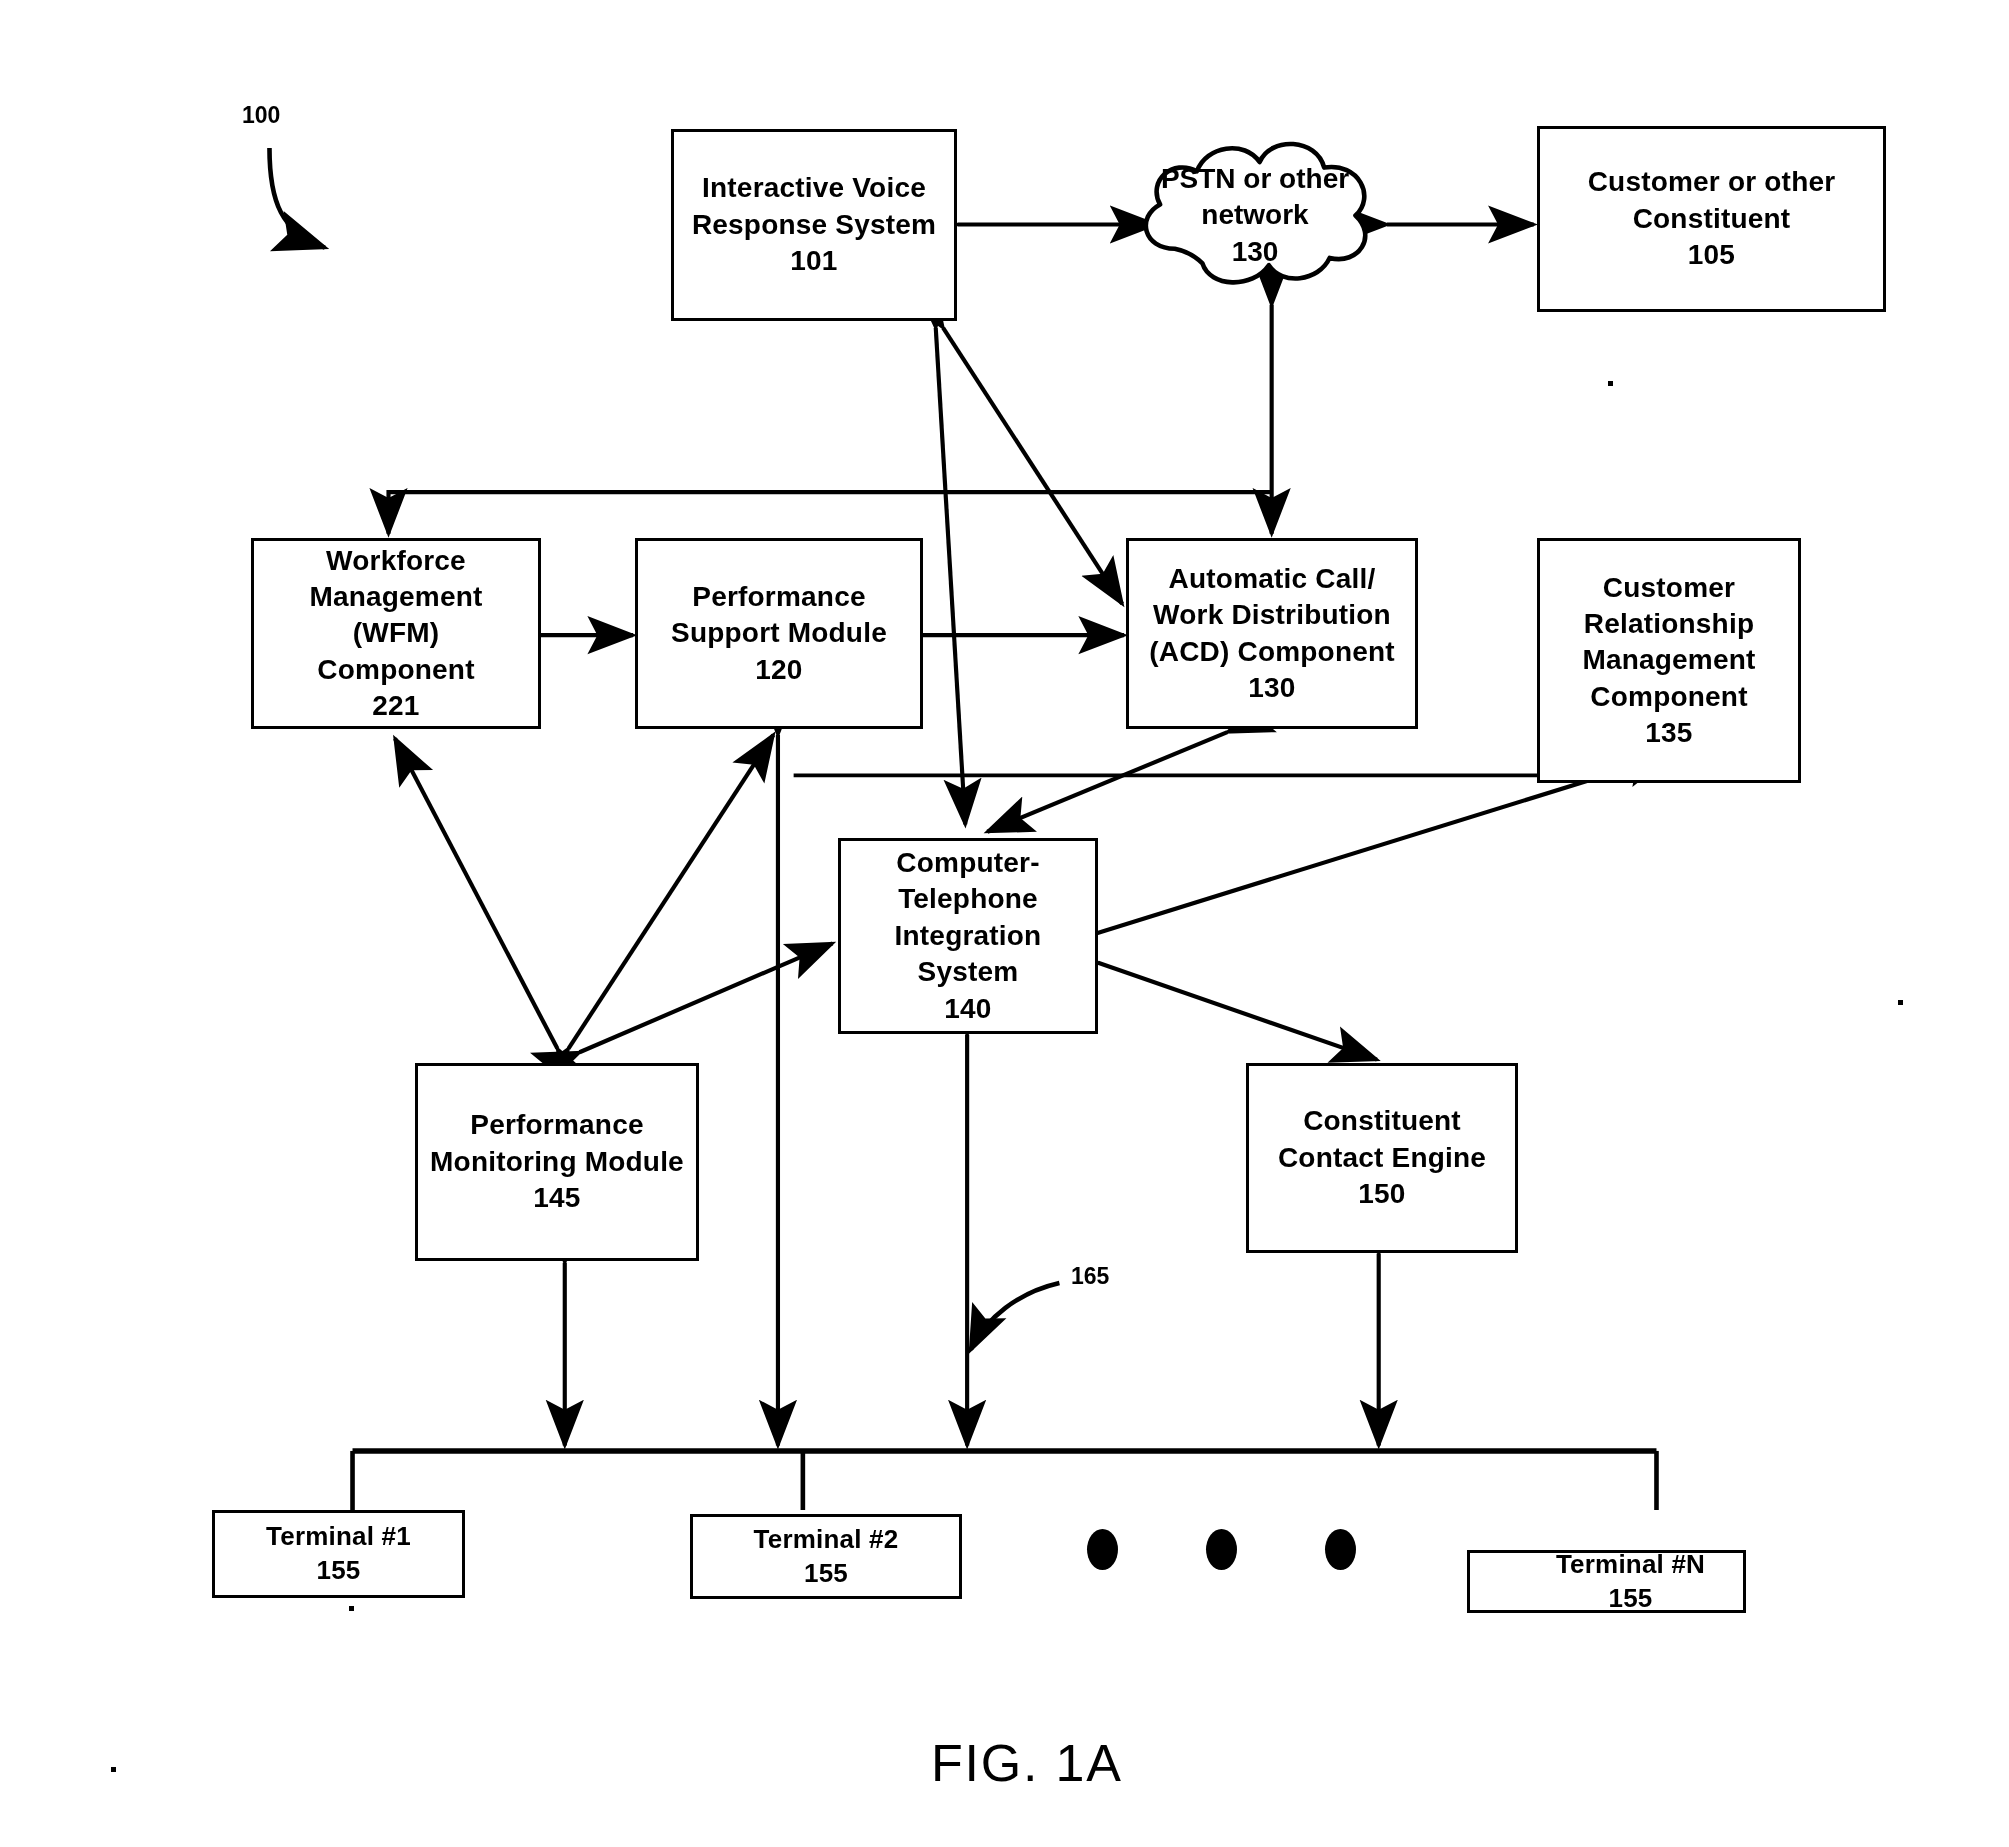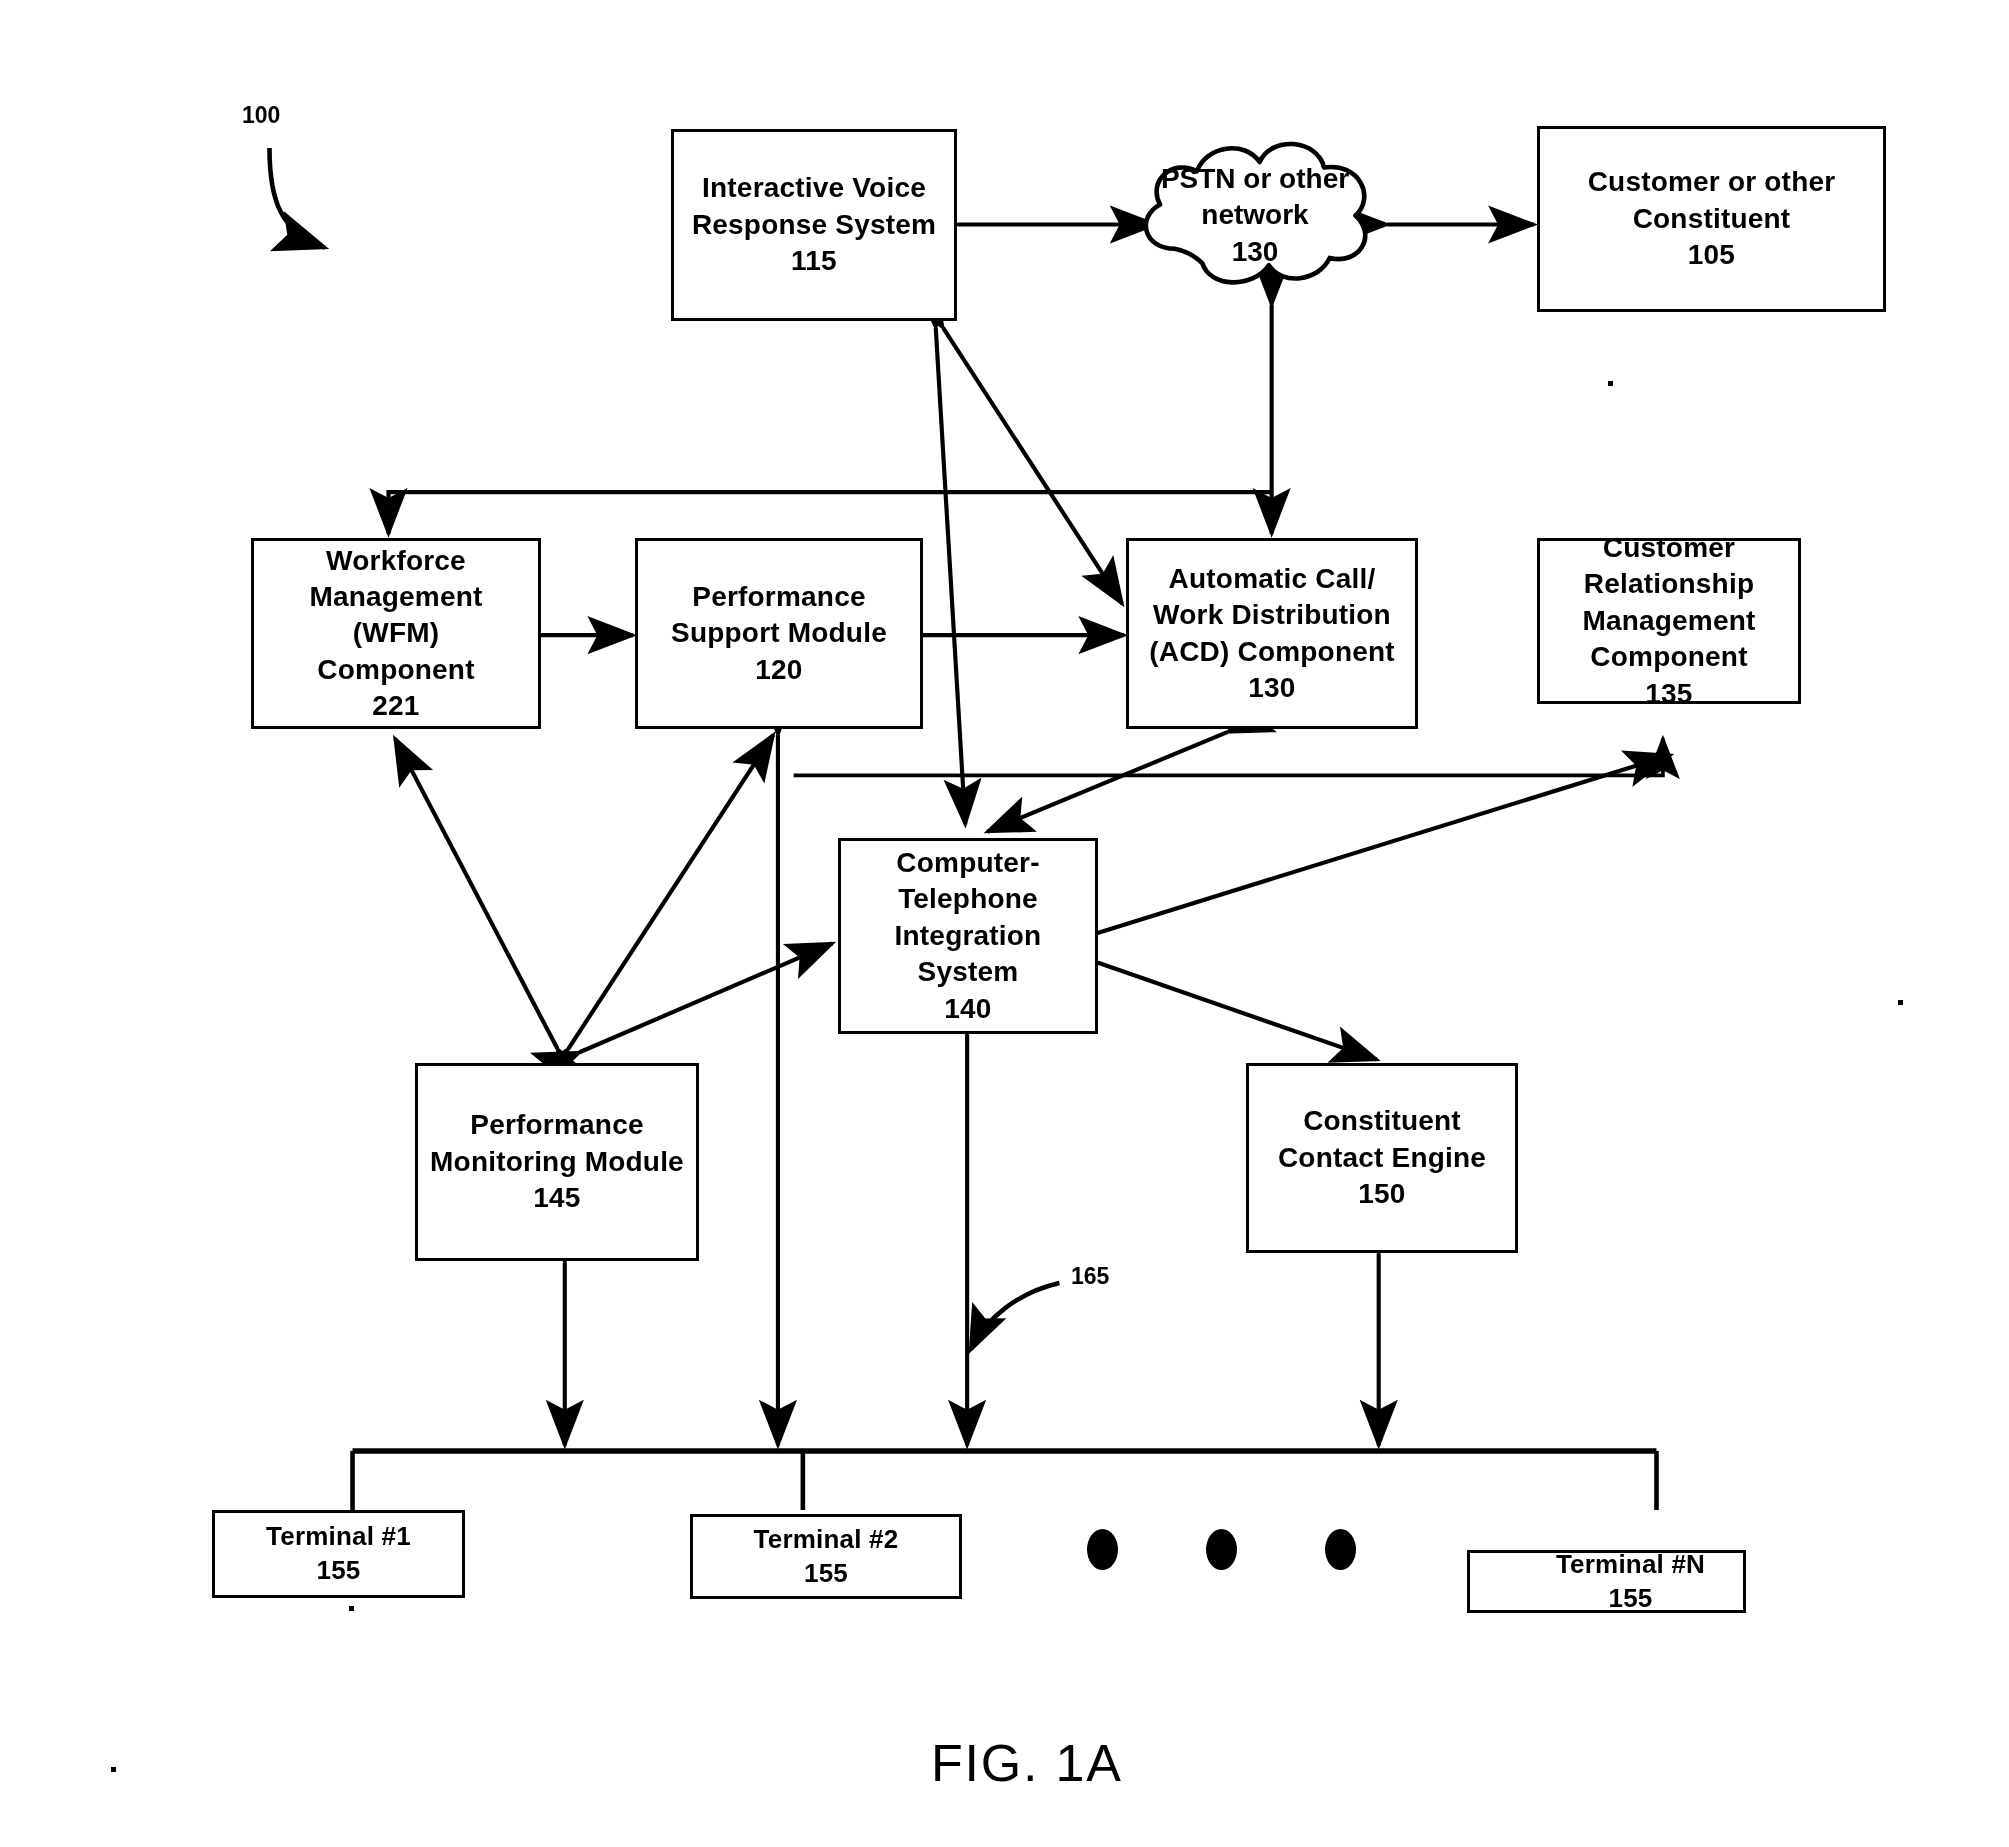--- a/index.html
+++ b/index.html
@@ -128,21 +128,21 @@
       <path d="M870,1572 L870,1636" stroke-width="5"></path>
       <path d="M1795,1572 L1795,1636" stroke-width="5"></path>
 
       <path d="M1148,1390 C1104,1400 1068,1428 1052,1462" stroke-width="5" marker-end="url(#ahs)"></path>
     </g>
   </svg>
 
   <div class="node big" style="left:671px; top:129px; width:286px; height:192px;">
     <span class="lbl">Interactive Voice
 Response System
-115</span>
+101</span>
   </div>
 
   <div class="cloudwrap" style="left:1121px; top:127px; width:268px; height:177px;">
     <svg viewBox="0 0 290 192" width="268" height="177">
       <path d="M58,132
                C24,132 16,98 42,84
                C28,58 56,34 82,48
                C92,20 134,14 150,38
                C162,10 212,12 220,44
                C258,38 276,76 254,96
@@ -176,21 +176,21 @@
 120</span>
   </div>
 
   <div class="node big" style="left:1126px; top:538px; width:292px; height:191px;">
     <span class="lbl">Automatic Call/
 Work Distribution
 (ACD) Component
 130</span>
   </div>
 
-  <div class="node big" style="left:1537px; top:538px; width:264px; height:166px;">
+  <div class="node big" style="left:1537px; top:538px; width:264px; height:245px;">
     <span class="lbl">Customer
 Relationship
 Management
 Component
 135</span>
   </div>
 
   <div class="node big" style="left:838px; top:838px; width:260px; height:196px;">
     <span class="lbl">Computer-
 Telephone

